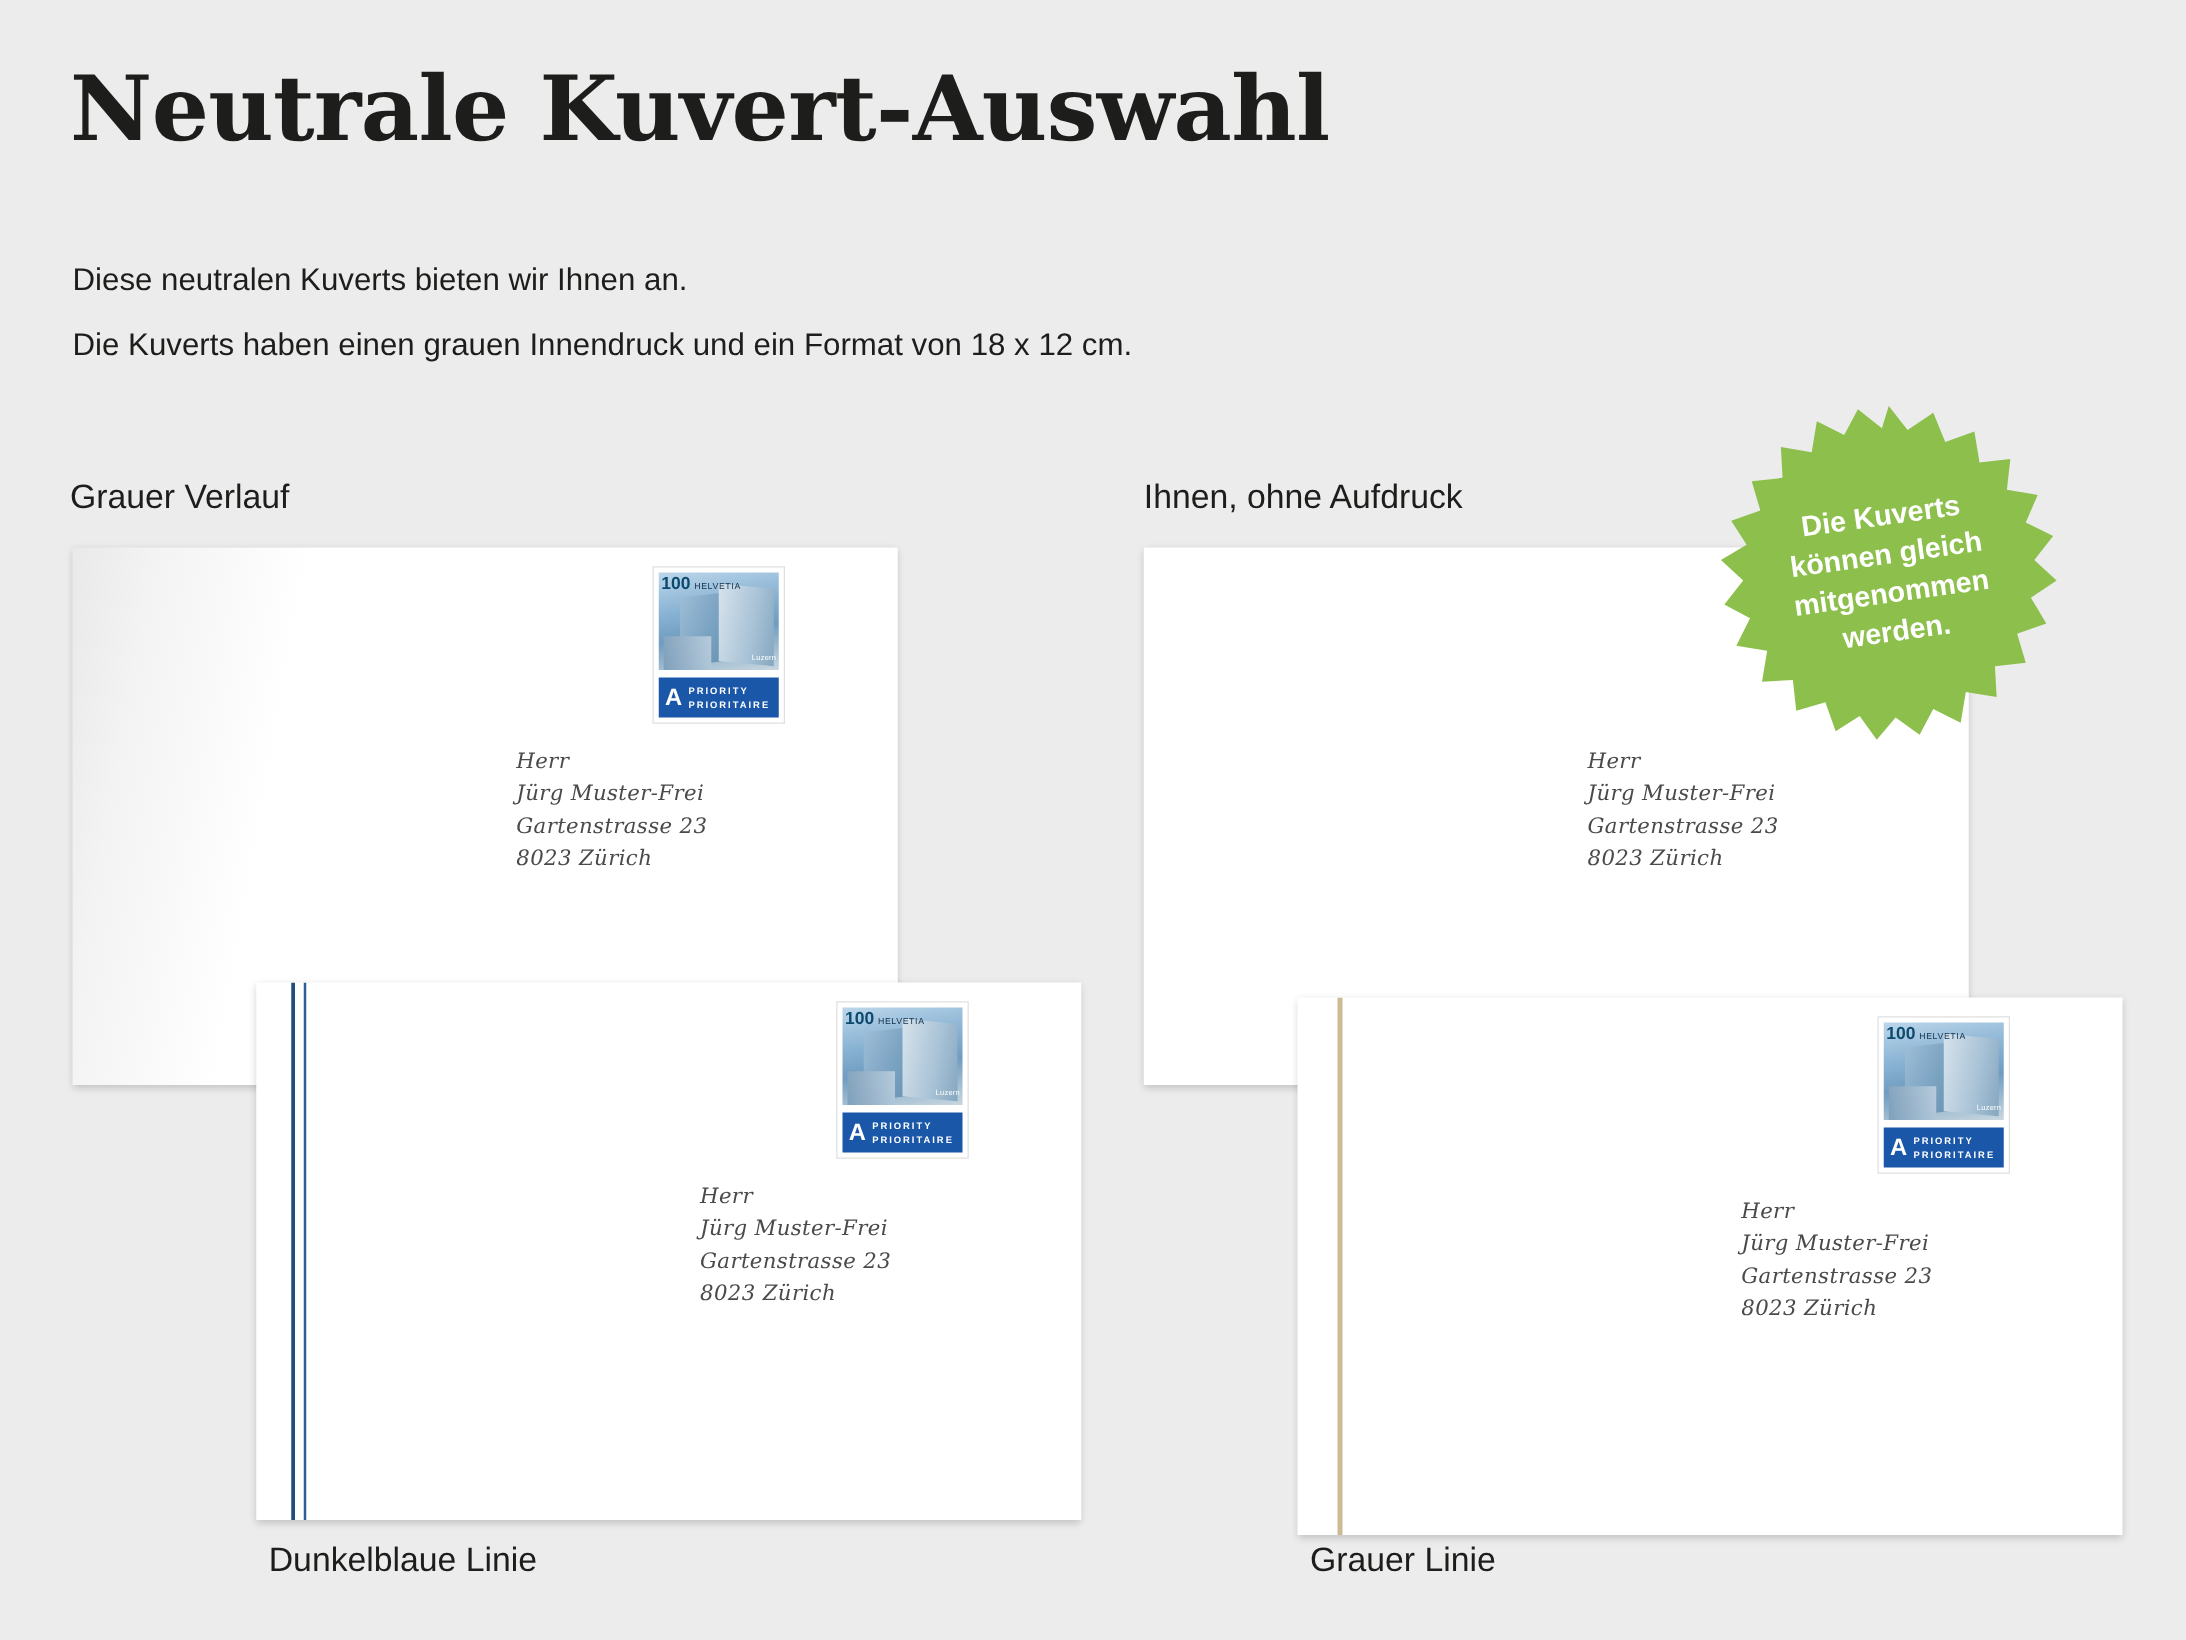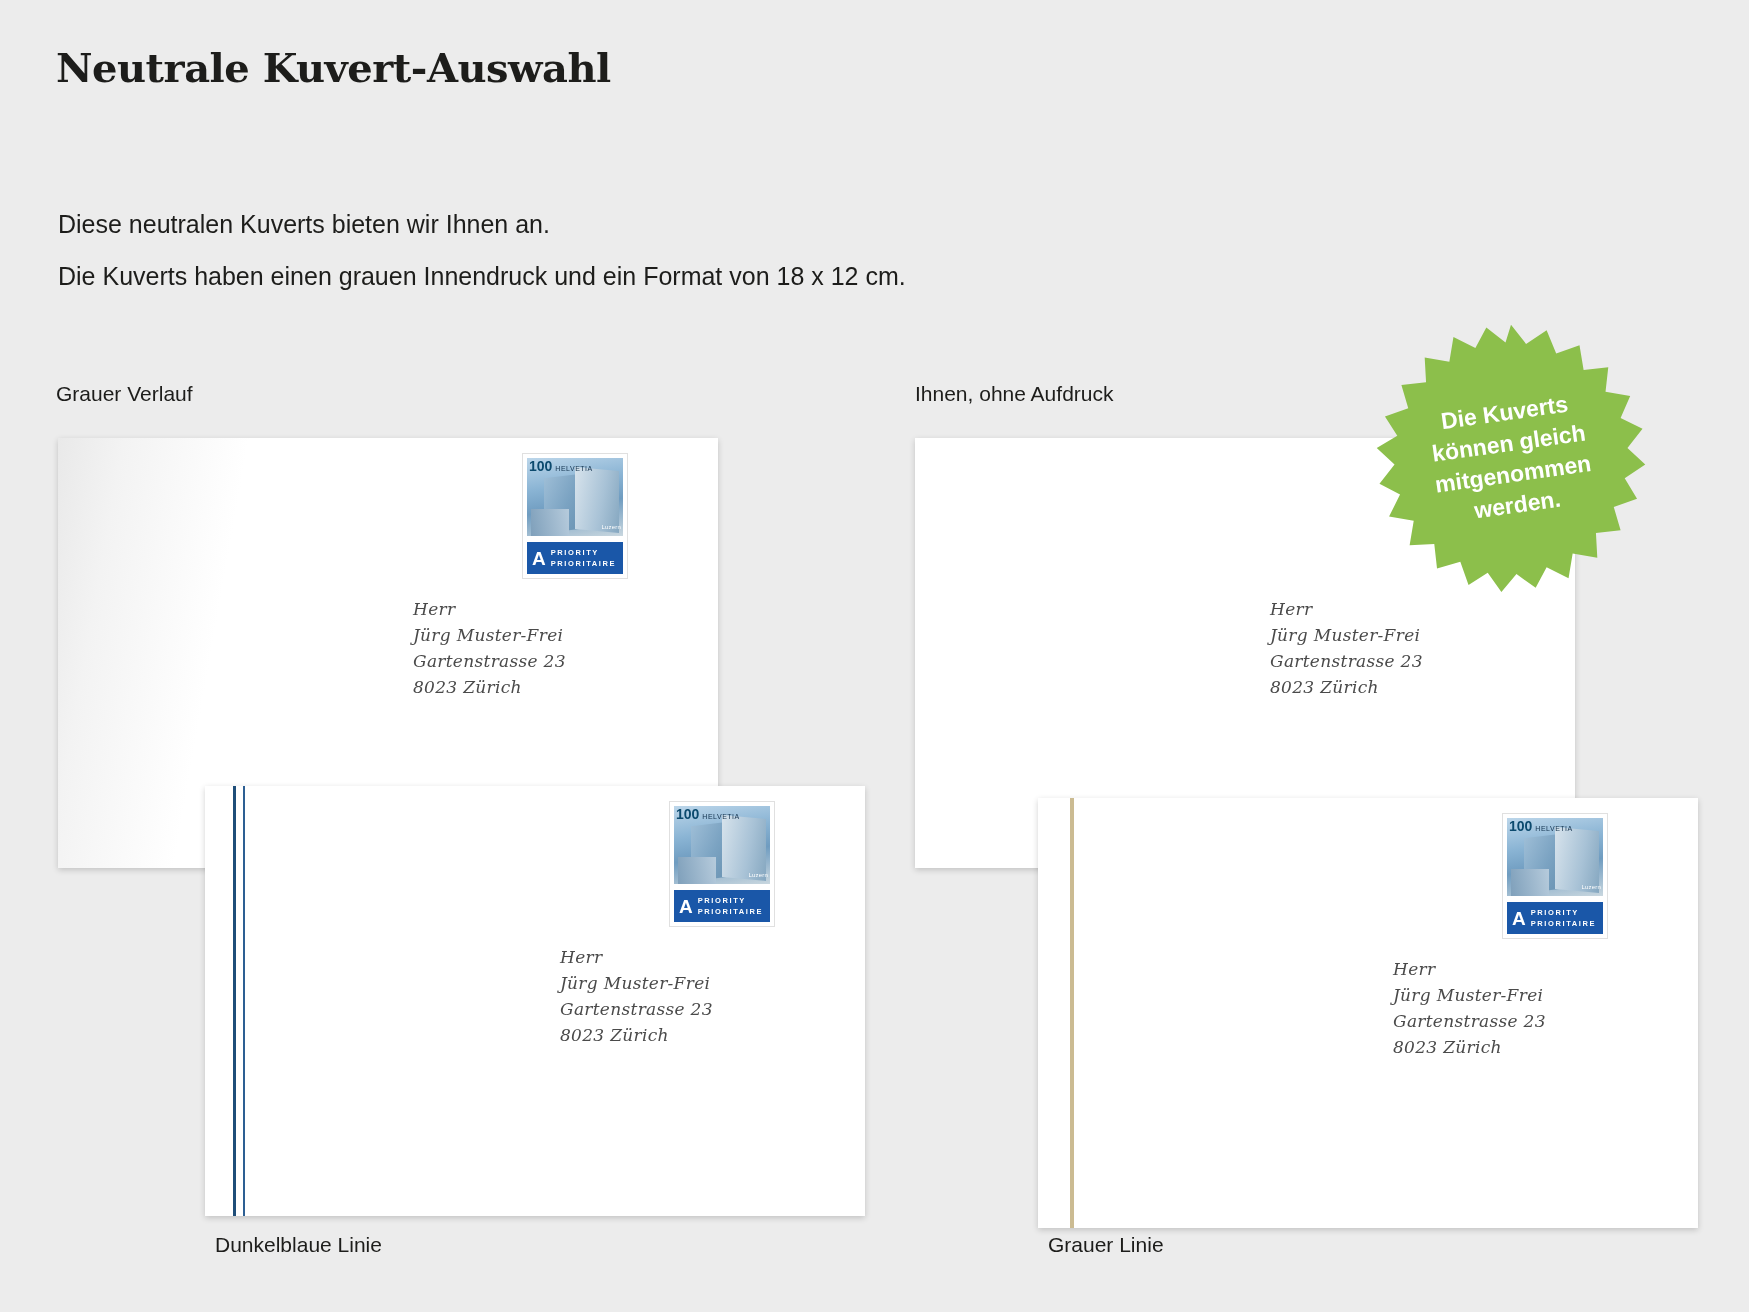--- a/index.html
+++ b/index.html
@@ -20,38 +20,38 @@
     inset: 0;
   }
 
   
   .title {
     position: absolute;
     left: 56px;
     top: 44px;
     font-family: "DejaVu Serif", serif;
     font-weight: bold;
-    font-size: 40px;
+    font-size: 72px;
     letter-spacing: -0.5px;
     color: #1d1d1b;
     white-space: nowrap;
   }
   .intro {
     position: absolute;
     left: 58px;
     top: 198px;
     font-size: 25px;
     line-height: 52px;
     color: #1d1d1b;
   }
   .intro div { white-space: nowrap; }
 
   .caption {
     position: absolute;
-    font-size: 21px;
+    font-size: 27px;
     color: #1d1d1b;
     white-space: nowrap;
   }
   .cap-grau   { left: 56px;  top: 382px; }
   .cap-weiss  { left: 915px; top: 382px; }
   .cap-blau   { left: 215px; top: 1233px; }
   .cap-gold   { left: 1048px; top: 1233px; }
 
   
   .envelope {

